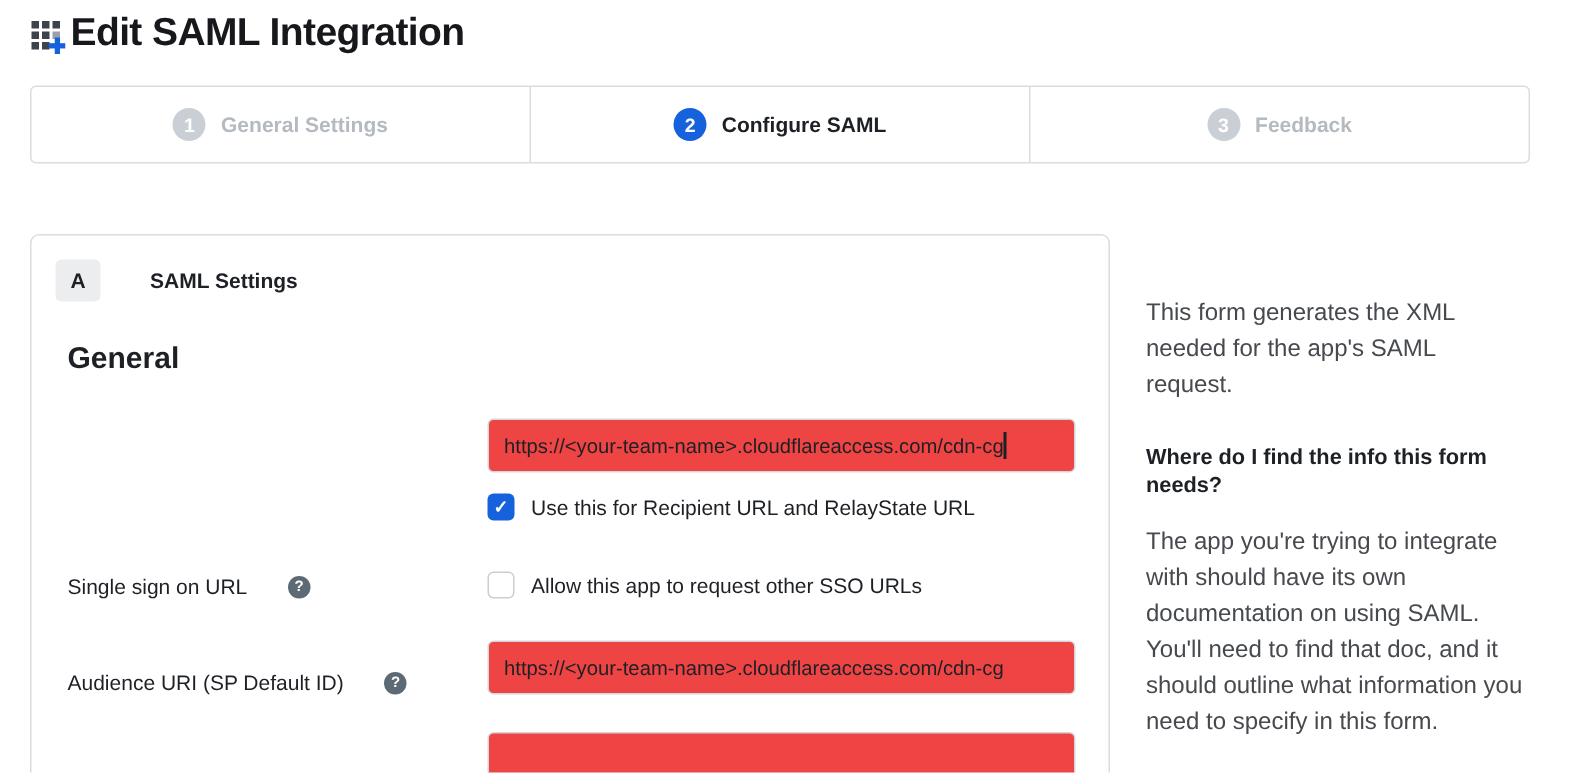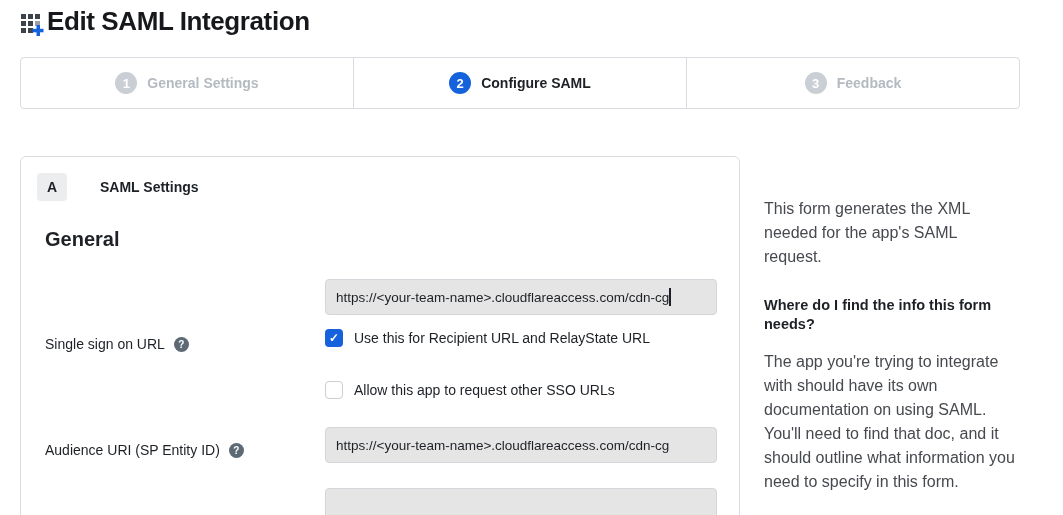--- a/index.html
+++ b/index.html
@@ -62,34 +62,34 @@
   .section-heading {
     margin: 27px 0 0 24px; font-size: 20px; font-weight: 700; color: #1d2025;
   }
 
   .form-row { display: flex; padding: 0 24px; }
   .row-sso      { margin-top: 28px; }
   .row-audience { margin-top: 28px; }
   .row-relay    { margin-top: 25px; }
   .label-col {
     width: 280px; flex: 0 0 280px;
-    display: flex; align-items: center; gap: 9px; padding-top: 10px;
+    display: flex; align-items: flex-end; gap: 27px; padding-top: 10px;
     font-size: 14px; color: #1d2025;
   }
   .help-icon {
     width: 15px; height: 15px; border-radius: 50%;
     background: #5d6a75; color: #ffffff;
     font-size: 10px; font-weight: 700; line-height: 15px; text-align: center;
     margin-top: 1px; cursor: pointer; flex: 0 0 auto;
   }
   .control-col { width: 392px; flex: 0 0 392px; }
 
   .text-input {
     width: 100%; height: 36px; border: 1px solid #d3d7dc; border-radius: 4px;
-    background: #e5e5e5; padding: 0 10px;
+    background: #ef4444; padding: 0 10px;
     display: flex; align-items: center;
     font-size: 13.5px; color: #1d2025;
     white-space: nowrap; overflow: hidden; cursor: text;
   }
   .text-input .value { white-space: nowrap; overflow: hidden; }
   .caret { display: inline-block; width: 1.5px; height: 18px; background: #1d2025; flex: 0 0 auto; }
 
   .checkbox-row {
     display: flex; align-items: center; gap: 11px; cursor: pointer;
   }
@@ -180,21 +180,21 @@
       </div>
       <div class="checkbox-row second">
         <span class="checkbox unchecked"></span>
         <span class="checkbox-label">Allow this app to request other SSO URLs</span>
       </div>
     </div>
   </div>
 
   <div class="form-row row-audience">
     <div class="label-col">
-      <span>Audience URI (SP Entity ID)</span>
+      <span>Audience URI (SP Default ID)</span>
       <span class="help-icon">?</span>
     </div>
     <div class="control-col">
       <div class="text-input">
         <span class="value">https://&lt;your-team-name&gt;.cloudflareaccess.com/cdn-cg</span>
       </div>
     </div>
   </div>
 
   <div class="form-row row-relay">

